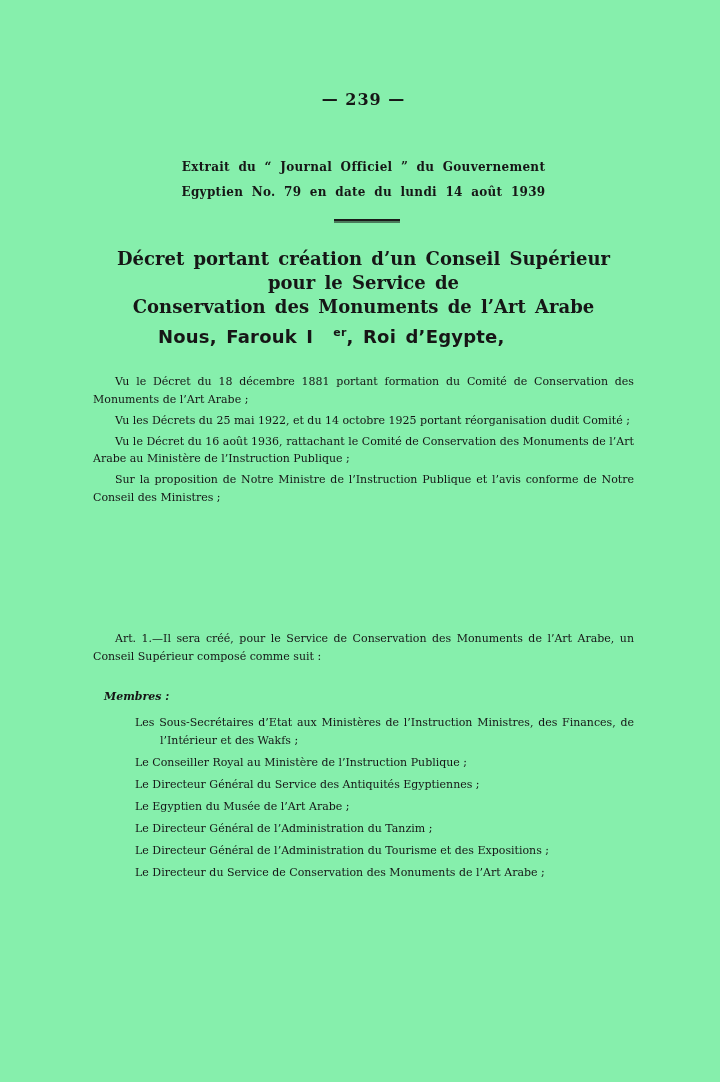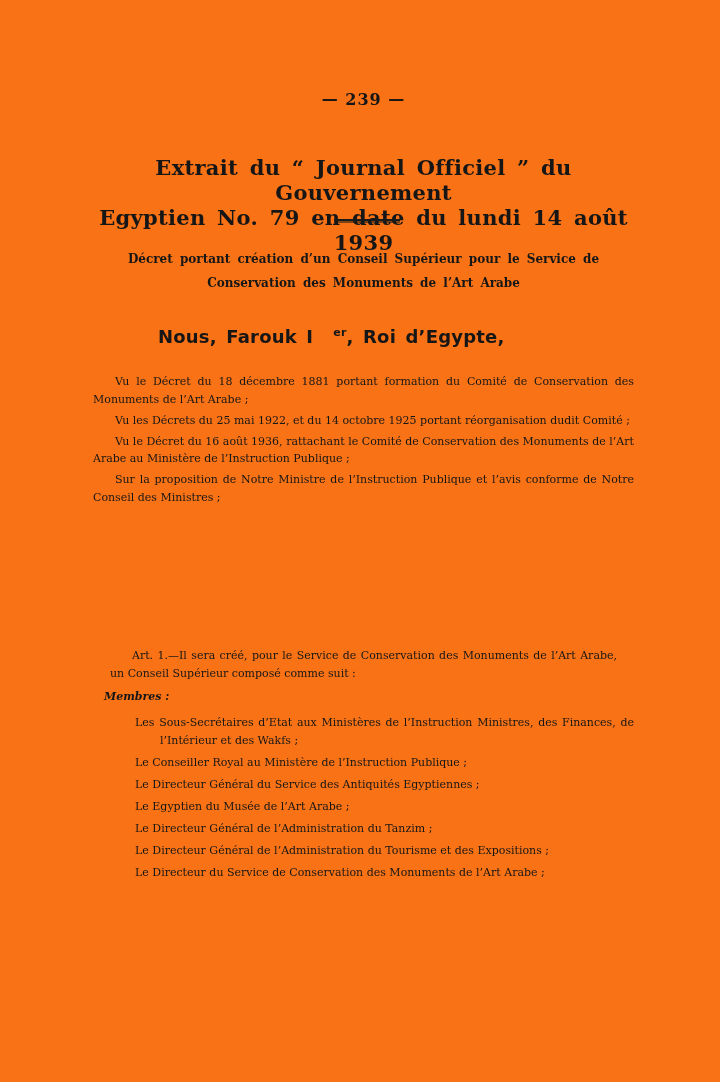--- a/index.html
+++ b/index.html
@@ -1,53 +1,53 @@
 <!DOCTYPE html>
 <html><head>
 <meta charset="utf-8">
 <style>
   html, body { margin: 0; padding: 0; background: #e8e8e8; }
   .page {
     position: relative;
     width: 720px;
     height: 1082px;
     margin: 0 auto;
-    background: #f97316;
+    background: #86efac;
     color: #161616;
     font-family: "DejaVu Serif", "Liberation Serif", serif;
     overflow: hidden;
   }
   .abs { position: absolute; }
   .centered { left: 93px; width: 541px; text-align: center; }
 
   .page-number {
     top: 90px;
     font-size: 16px;
     font-weight: bold;
     letter-spacing: 1px;
   }
   .journal-header {
     top: 155px;
-    font-size: 21px;
+    font-size: 12px;
     font-weight: bold;
     line-height: 25px;
     word-spacing: 4px;
     letter-spacing: 0.3px;
   }
   .divider-rule {
     top: 219px;
     left: 334px;
     width: 66px;
     height: 2px;
     background: #1a1a1a;
     box-shadow: 0 2px 0 rgba(26,26,26,0.55);
   }
   .decree-title {
     top: 247px;
-    font-size: 12px;
+    font-size: 18px;
     font-weight: bold;
     line-height: 24px;
     word-spacing: 3px;
   }
   .salutation {
     top: 326px;
     left: 158px;
     font-family: "DejaVu Sans", "Liberation Sans", sans-serif;
     font-weight: bold;
     font-size: 18px;
@@ -66,21 +66,21 @@
   .recitals { top: 373px; }
   .recitals p { margin: 0 0 3.5px 0; text-indent: 22px; }
 
   .decretons {
     top: 588px;
     font-size: 16.5px;
     letter-spacing: 1.5px;
     word-spacing: 2px;
   }
   .article { top: 630px; }
-  .article p { margin: 17px; text-indent: 22px; }
+  .article p { margin: 0; text-indent: 22px; }
 
   .role-line { line-height: 18px; }
   .president-line { top: 667px; word-spacing: 6px; }
   .members-label-line { top: 688px; margin-left: 11px; }
   .lbl-italic { font-style: italic; font-weight: bold; }
 
   .members-list { top: 714px; text-align: justify; }
   .member {
     margin: 0 0 4px 0;
     padding-left: 67px;

